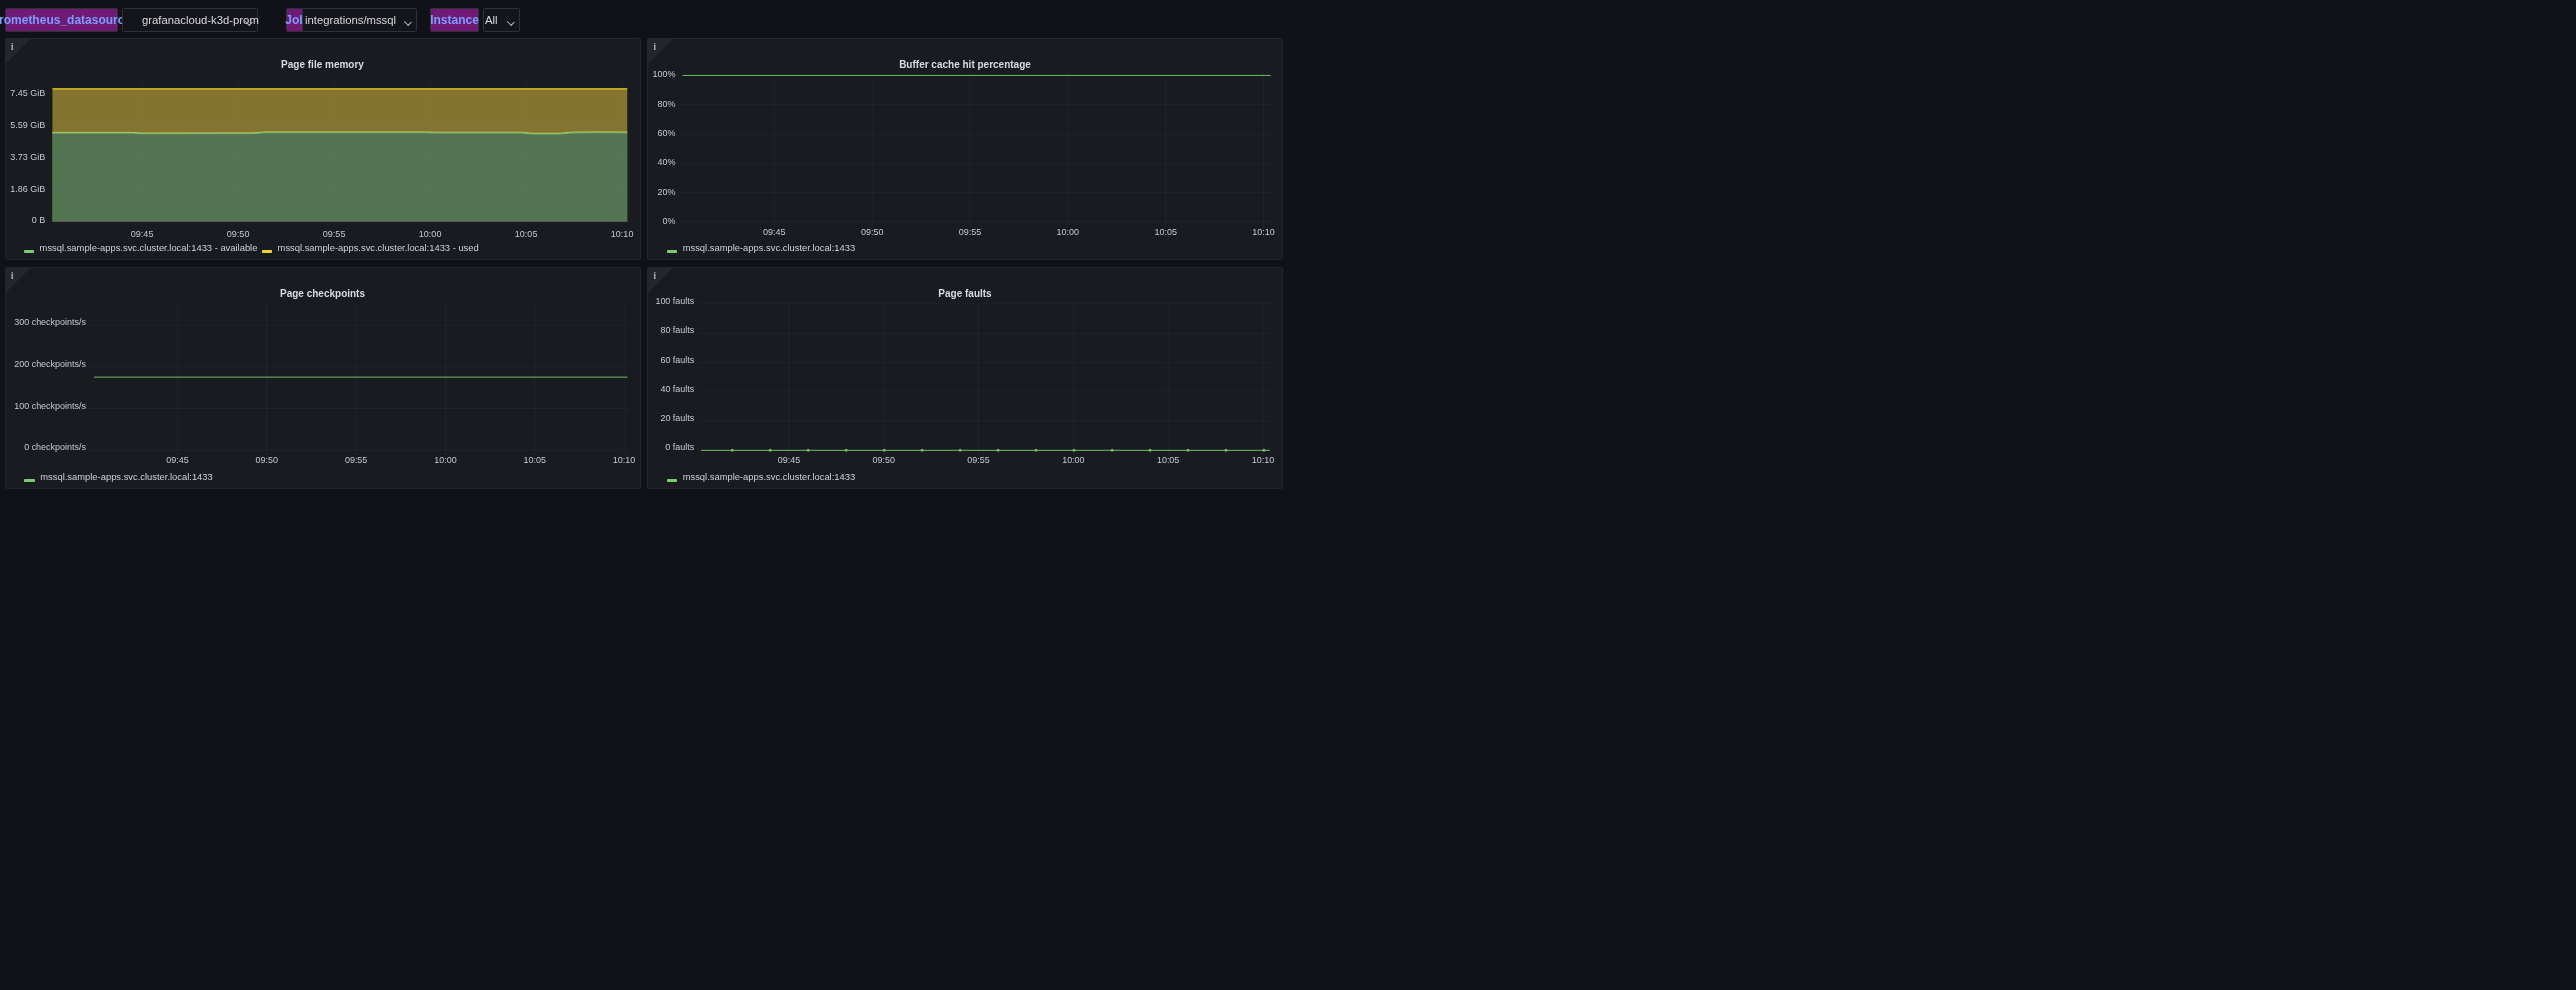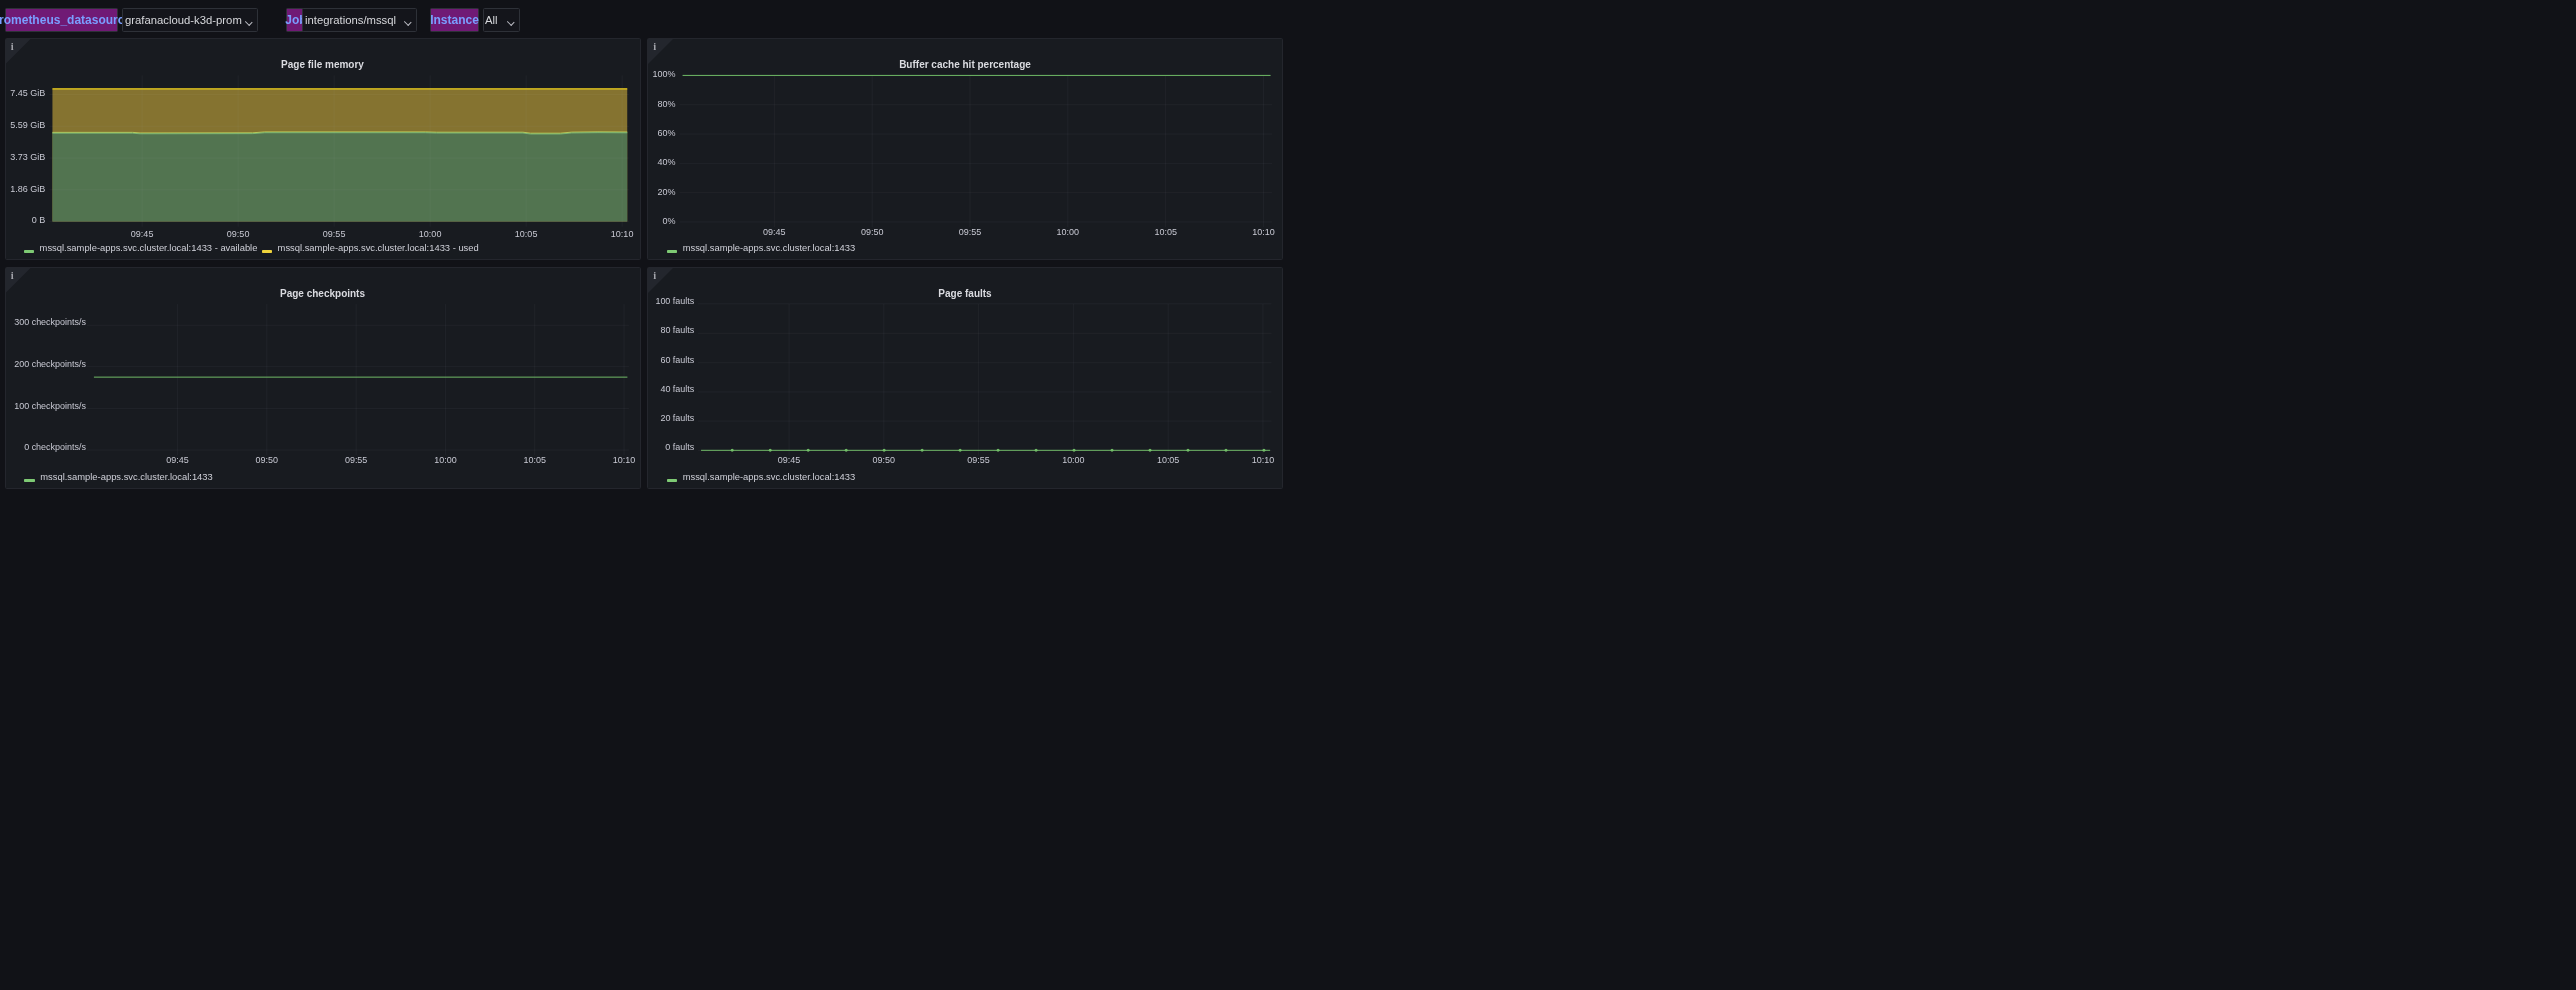--- a/index.html
+++ b/index.html
@@ -10,21 +10,21 @@
 .panel{position:absolute;background:#181b20;border:0.8px solid #24262d;border-radius:1.5px}
 .corner{position:absolute;left:0;top:0;width:25px;height:25px;background:#23262d;clip-path:polygon(0 0,100% 0,0 100%)}
 .iicon{position:absolute;left:5.3px;top:2.3px;font-family:"Liberation Serif",serif;font-weight:700;font-size:10.5px;color:#a3a4ab}
 .ptitle{position:absolute;left:0;right:0;top:20px;text-align:center;font-size:10px;font-weight:700;color:#dadbe0}
 .legend{position:absolute;display:flex;align-items:flex-end;font-size:9.4px;color:#d0d1d9;white-space:nowrap}
 .sw{display:inline-block;width:10.5px;height:3px;border-radius:0.8px;margin-right:5.6px}
 svg{position:absolute;left:-0.8px;top:-0.8px}
 </style></head>
 <body>
 <div class="fbox flabel" style="left:4.9px;width:113px">prometheus_datasource</div>
-<div class="fbox fval" style="left:122px;width:136px;padding-left:2px">grafanacloud-k3d-prom<span class="chev"></span></div>
+<div class="fbox fval" style="left:122px;width:136px;padding-left:19px">grafanacloud-k3d-prom<span class="chev"></span></div>
 <div class="fbox flabel" style="left:286px;width:20px">Job</div>
 <div class="fbox fval" style="left:302px;width:115px;padding-left:2px">integrations/mssql<span class="chev"></span></div>
 <div class="fbox flabel" style="left:430px;width:49px">Instance</div>
 <div class="fbox fval" style="left:483px;width:37px;padding-left:1px">All<span class="chev"></span></div>
 
 <div class="panel" style="left:4.5px;top:38px;width:636px;height:222px">
 <div class="corner"></div>
     <div class="iicon">i</div>
 <div class="ptitle">Page file memory</div>
 <svg width="635" height="221" viewBox="0 0 846 294">

